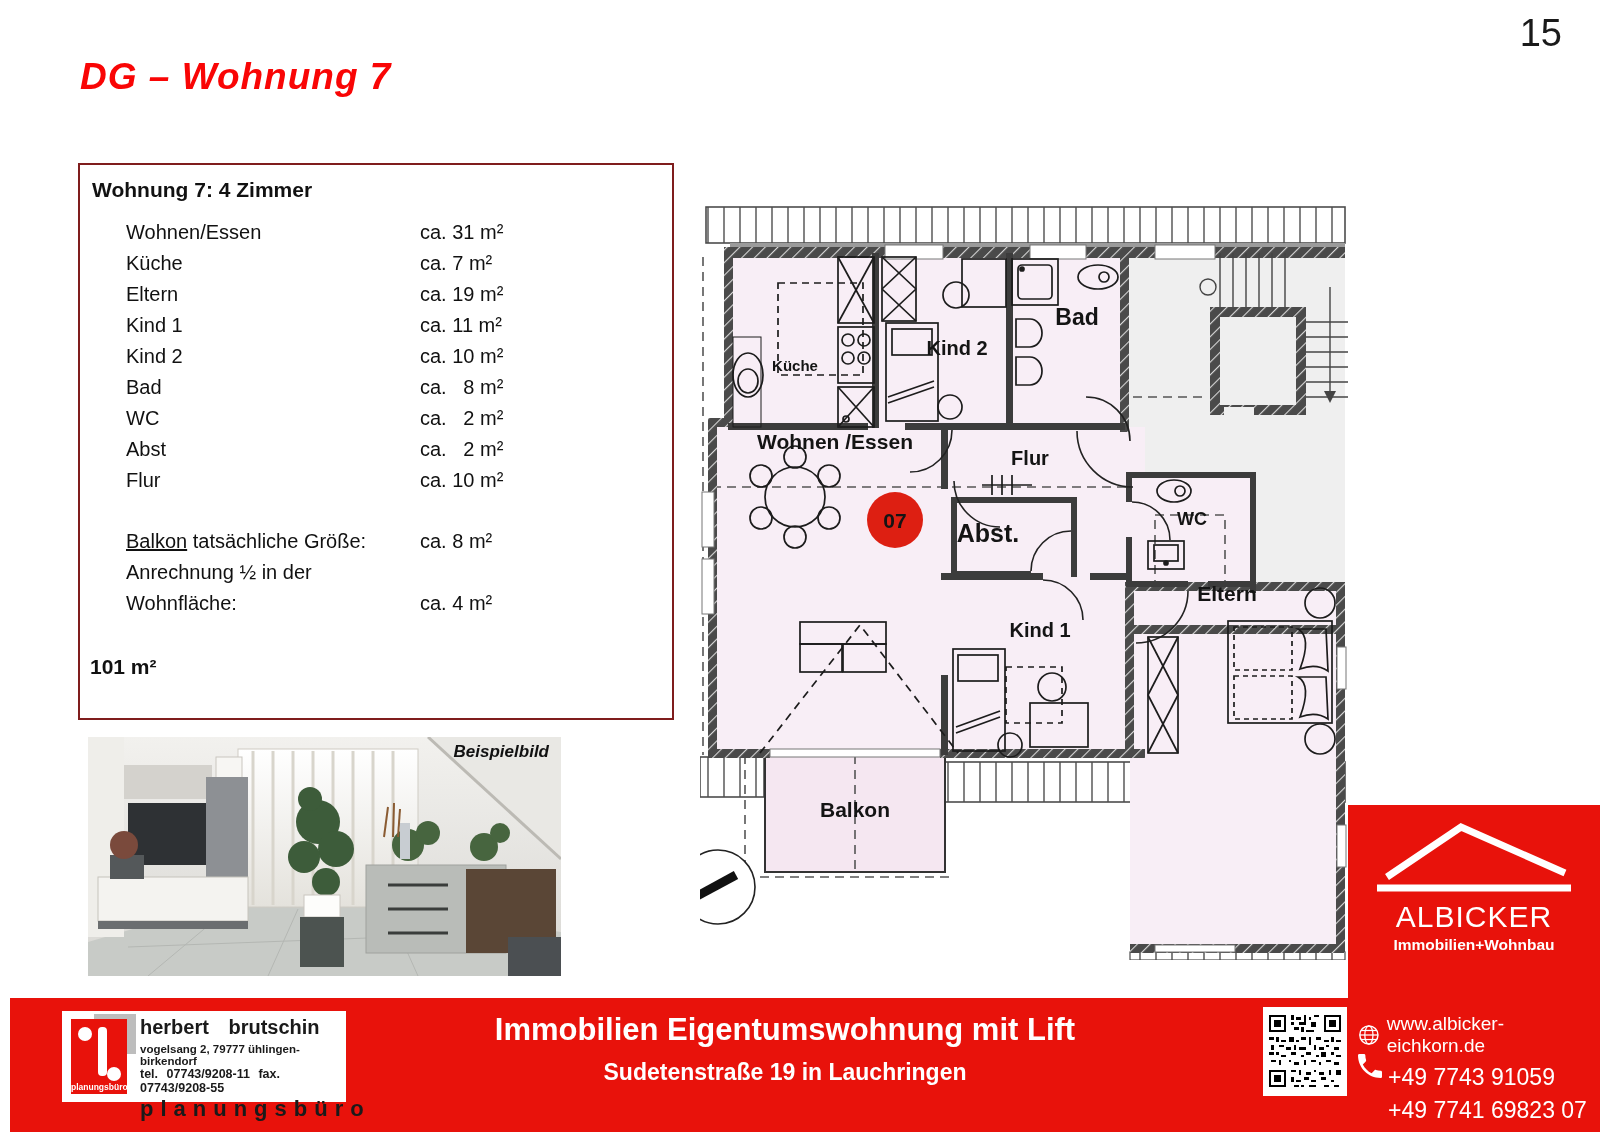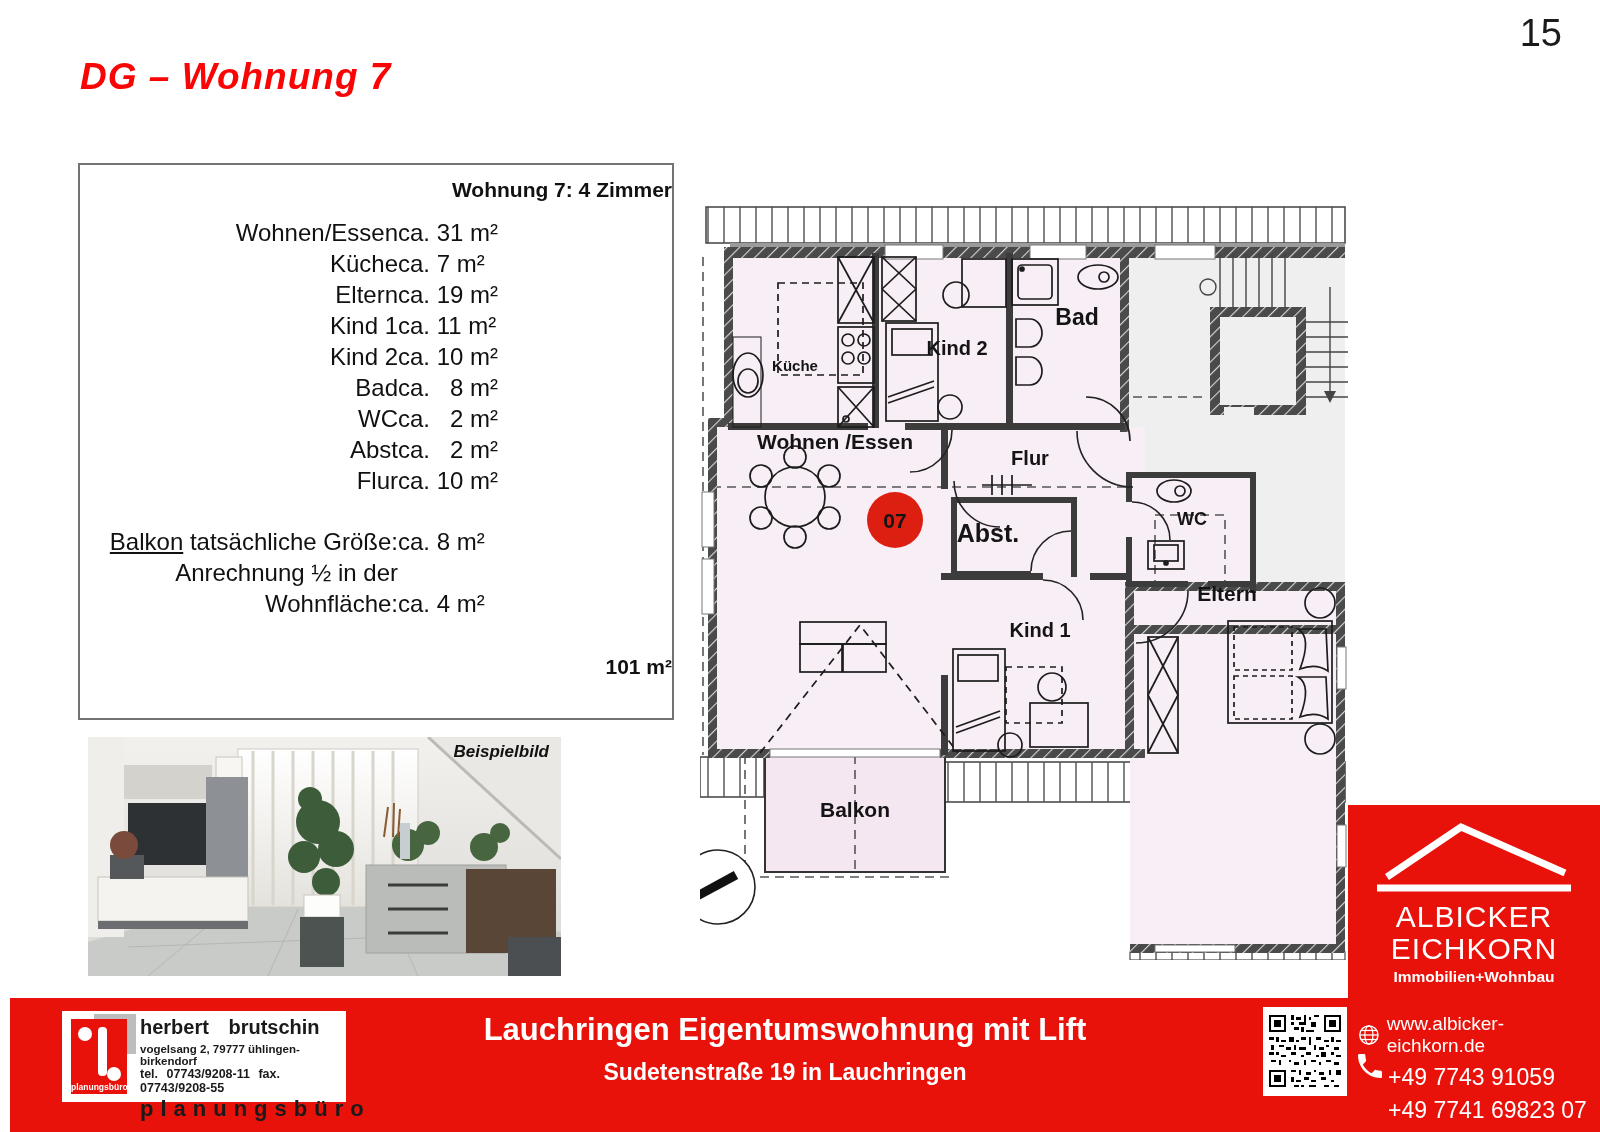--- a/index.html
+++ b/index.html
@@ -7,24 +7,24 @@
         font-family:"Liberation Sans", sans-serif;color:#111;}
   .abs{position:absolute;}
 
   
   .pagenum{top:12px;right:38px;font-size:38px;color:#1a1a1a;}
 
   
   .title{left:80px;top:56px;font-size:37px;font-weight:bold;font-style:italic;color:#f90505;letter-spacing:1px;}
 
   
-  .infobox{left:78px;top:163px;width:592px;height:553px;border:2px solid #737373;background:#fff;text-align:right;}
+  .infobox{left:78px;top:163px;width:592px;height:553px;border:2px solid #7f1d1d;background:#fff;}
   .infobox h2{margin:13px 0 0 12px;font-size:21px;}
   .roomtable{margin:15px 0 0 0;}
-  .roomrow{display:flex;padding-left:24px;line-height:31px;font-size:24px;}
+  .roomrow{display:flex;padding-left:46px;line-height:31px;font-size:20px;}
   .roomrow .rlabel{width:294px;}
   .roomrow .rvalue{white-space:pre;}
   .balkonblock{margin-top:30px;}
   .balkonblock .u{text-decoration:underline;}
   .totalblock{margin:33px 0 0 10px;font-weight:bold;font-size:21px;line-height:30px;}
 
   
   .photo{left:88px;top:737px;width:473px;height:239px;overflow:hidden;background:#dcdcda;}
   .photo-caption{position:absolute;top:5px;right:12px;font-size:17px;font-weight:bold;font-style:italic;color:#111;z-index:3;}
 
@@ -435,21 +435,21 @@
     <text x="135" y="252" font-size="21" text-anchor="middle">Wohnen /Essen</text>
     <text x="330" y="268" font-size="20" text-anchor="middle">Flur</text>
     <text x="288" y="345" font-size="25" text-anchor="middle">Abst.</text>
     <text x="492" y="328" font-size="18" text-anchor="middle">WC</text>
     <text x="340" y="440" font-size="20" text-anchor="middle">Kind 1</text>
     <text x="527" y="404" font-size="21" text-anchor="middle">Eltern</text>
     <text x="155" y="620" font-size="21" text-anchor="middle">Balkon</text>
   </svg>
 
   <div class="abs banner">
-    <div class="headline">Lauchringen Eigentumswohnung mit Lift</div>
+    <div class="headline">Immobilien Eigentumswohnung mit Lift</div>
     <div class="subline">Sudetenstraße 19 in Lauchringen</div>
 
     <div class="hbbox">
       <div class="pbshadow"></div>
       <div class="pbicon">
         <div class="c1"></div>
           <div class="bar"></div>
           <div class="c2"></div>
         <div class="cap">planungsbüro</div>
       </div>
@@ -461,21 +461,20 @@
       </div>
     </div>
   </div>
 
   <div class="abs albicker">
     <svg width="210" height="82" viewBox="0 0 210 82" style="margin-top:10px">
       <polyline points="18,62 92,12 196,58" fill="none" stroke="#ffffff" stroke-width="7"></polyline>
       <line x1="8" y1="73" x2="202" y2="73" stroke="#ffffff" stroke-width="7"></line>
     </svg>
     <div class="alb-name">ALBICKER</div>
-    <div class="alb-name">EICHKORN</div>
     <div class="alb-tag">Immobilien+Wohnbau</div>
   </div>
 
   <div class="abs qrbox">
     <svg width="72" height="74" viewBox="0 0 29 29" style="margin:7px 6px" shape-rendering="crispEdges">
       <rect width="29" height="29" fill="#fff"></rect>
       <g fill="#000">
         <path d="M0,0h7v7h-7z M1,1v5h5v-5z" fill-rule="evenodd"></path>
           <rect x="2" y="2" width="3" height="3"></rect>
         <path d="M22,0h7v7h-7z M23,1v5h5v-5z" fill-rule="evenodd"></path>

